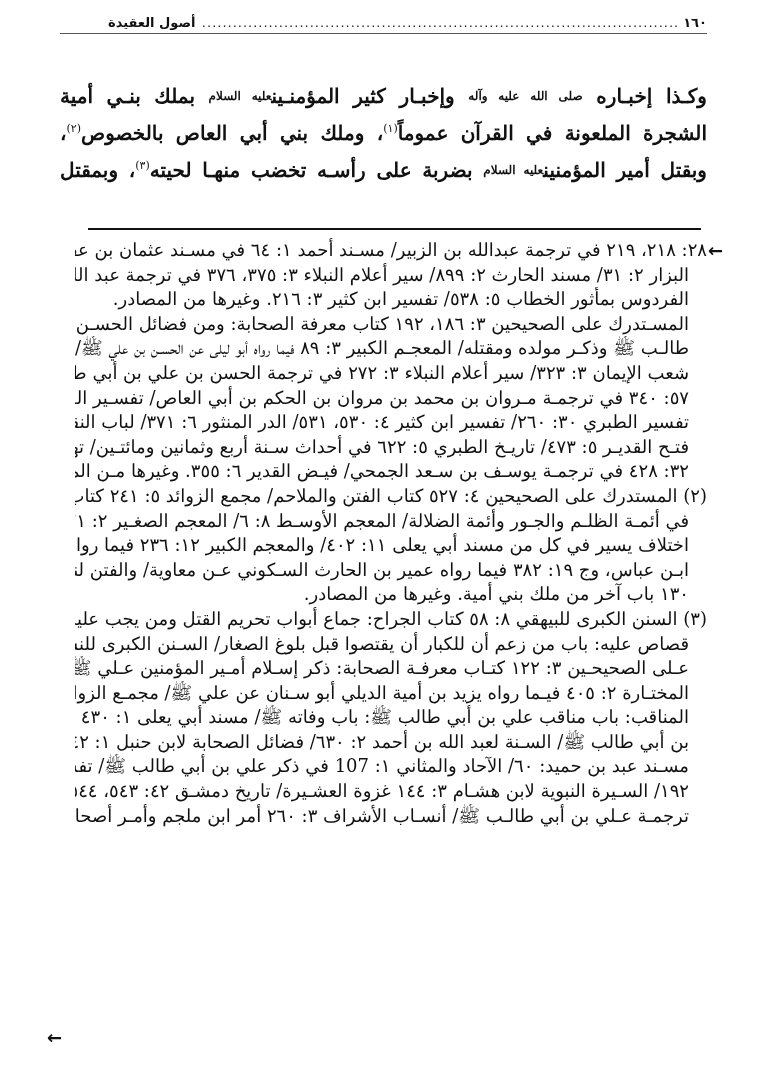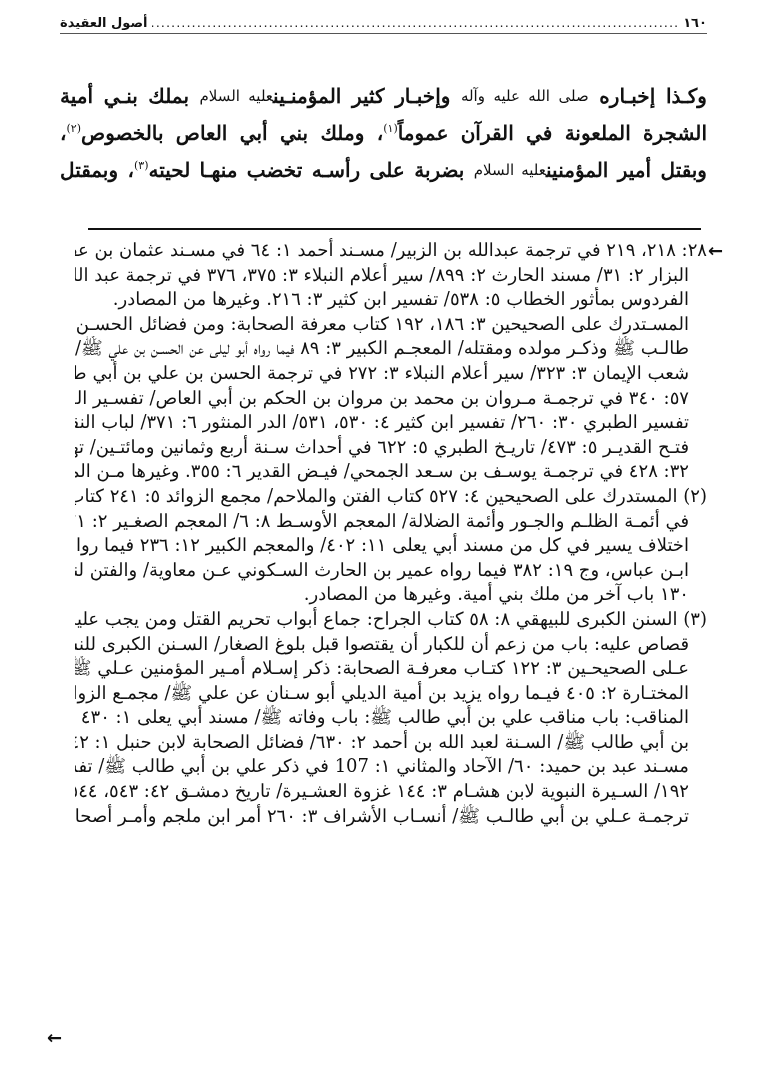--- a/index.html
+++ b/index.html
@@ -10,33 +10,33 @@
     .page { position: absolute; left: 0; top: 0; width: 769px; height: 1085px; }
     .running-header {
       position: absolute; left: 60px; top: 8px; width: 647px; height: 22px;
       direction: rtl; display: flex; align-items: flex-end; font-size: 13px; font-weight: bold;
     }
     .running-header .pnum { white-space: nowrap; }
     .running-header .dots {
       flex: 1; overflow: hidden; white-space: nowrap; margin: 0 4px; letter-spacing: 1px; color: #222;
       font-weight: normal;
     }
-    .running-header .title { white-space: nowrap; }
+    .running-header .title { white-space: nowrap; margin-left: 48px; }
     .header-rule {
       position: absolute; left: 60px; top: 33px; width: 647px; height: 1px; background: #555;
     }
     .body-text {
       position: absolute; left: 60px; top: 78px; width: 647px;
       direction: rtl; text-align: justify; text-align-last: justify;
       font-family: "DejaVu Serif", serif; font-size: 20px; font-weight: bold; line-height: 37px;
     }
     .body-text .line { display: block; text-align-last: justify; }
     .body-text .line.last { text-align-last: justify; }
     sup.fn { font-size: 11px; font-weight: normal; vertical-align: super; line-height: 0; }
-    .honor { font-size: 15px; font-weight: normal; vertical-align: top; }
+    .honor { font-size: 12px; font-weight: bold; vertical-align: top; }
     .fn-divider {
       position: absolute; left: 88px; top: 228px; width: 613px; height: 2px; background: #111;
     }
     .footnotes {
       position: absolute; left: 75px; top: 238px; width: 632px;
       direction: rtl;
       font-family: "DejaVu Serif", serif; font-size: 18px; line-height: 24.6px;
     }
     .fn-line { display: block; white-space: nowrap; overflow: hidden; text-align: justify; text-align-last: justify; padding-right: 18px; }
     .fn-line.first { padding-right: 0; }

